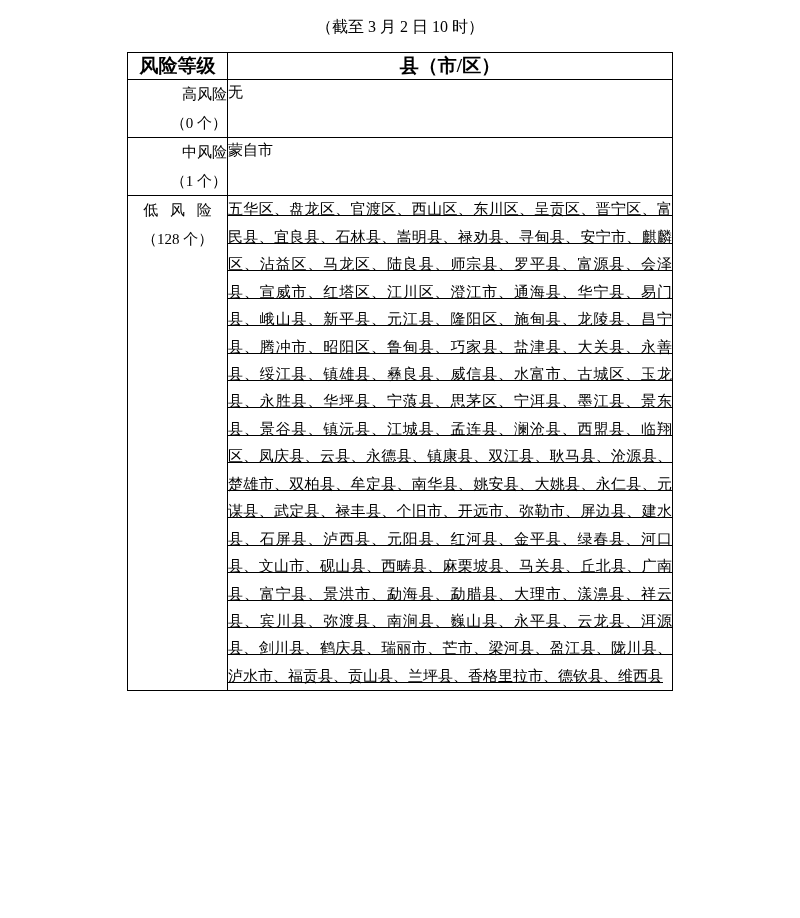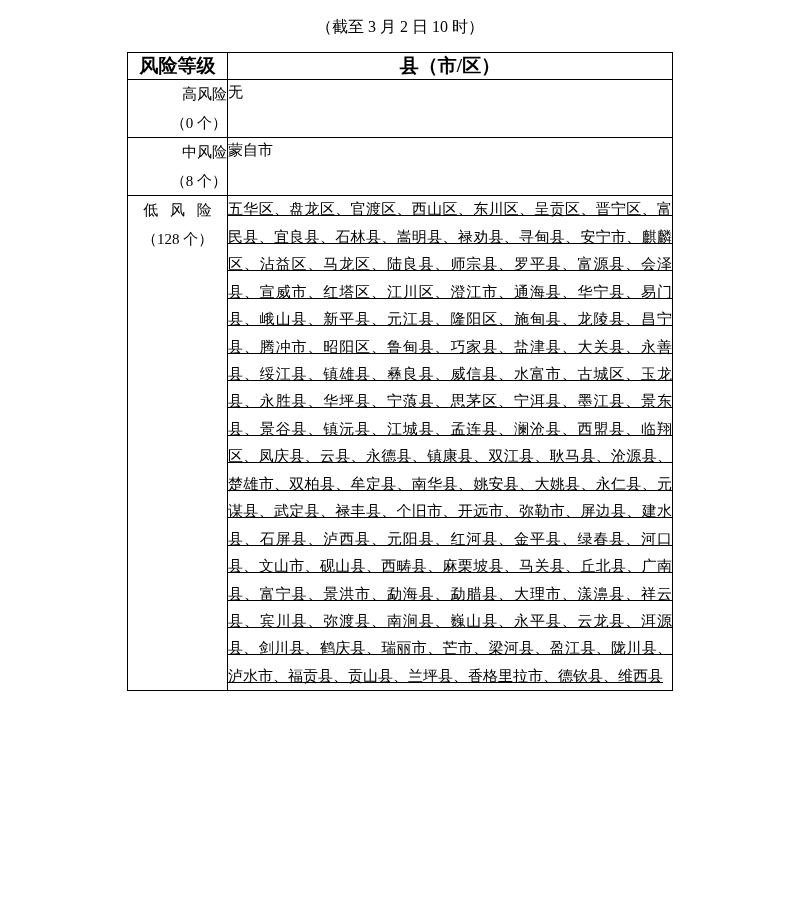--- a/index.html
+++ b/index.html
@@ -132,21 +132,21 @@
         <td class="lvl-cell">
           <span class="lvl-name">高风险</span>
           <span class="lvl-count">（0 个）</span>
         </td>
         <td class="area-cell area-cell-high">无</td>
       </tr>
 
       <tr>
         <td class="lvl-cell">
           <span class="lvl-name">中风险</span>
-          <span class="lvl-count">（8 个）</span>
+          <span class="lvl-count">（1 个）</span>
         </td>
         <td class="area-cell area-cell-mid">蒙自市</td>
       </tr>
 
       <tr>
         <td class="lvl-cell lvl-cell-low">
           <span class="lvl-name">低 风 险</span>
           <span class="lvl-count">（128 个）</span>
         </td>
         <td class="area-cell area-cell-low">五华区、盘龙区、官渡区、西山区、东川区、呈贡区、晋宁区、富民县、宜良县、石林县、嵩明县、禄劝县、寻甸县、安宁市、麒麟区、沾益区、马龙区、陆良县、师宗县、罗平县、富源县、会泽县、宣威市、红塔区、江川区、澄江市、通海县、华宁县、易门县、峨山县、新平县、元江县、隆阳区、施甸县、龙陵县、昌宁县、腾冲市、昭阳区、鲁甸县、巧家县、盐津县、大关县、永善县、绥江县、镇雄县、彝良县、威信县、水富市、古城区、玉龙县、永胜县、华坪县、宁蒗县、思茅区、宁洱县、墨江县、景东县、景谷县、镇沅县、江城县、孟连县、澜沧县、西盟县、临翔区、凤庆县、云县、永德县、镇康县、双江县、耿马县、沧源县、楚雄市、双柏县、牟定县、南华县、姚安县、大姚县、永仁县、元谋县、武定县、禄丰县、个旧市、开远市、弥勒市、屏边县、建水县、石屏县、泸西县、元阳县、红河县、金平县、绿春县、河口县、文山市、砚山县、西畴县、麻栗坡县、马关县、丘北县、广南县、富宁县、景洪市、勐海县、勐腊县、大理市、漾濞县、祥云县、宾川县、弥渡县、南涧县、巍山县、永平县、云龙县、洱源县、剑川县、鹤庆县、瑞丽市、芒市、梁河县、盈江县、陇川县、泸水市、福贡县、贡山县、兰坪县、香格里拉市、德钦县、维西县</td>

